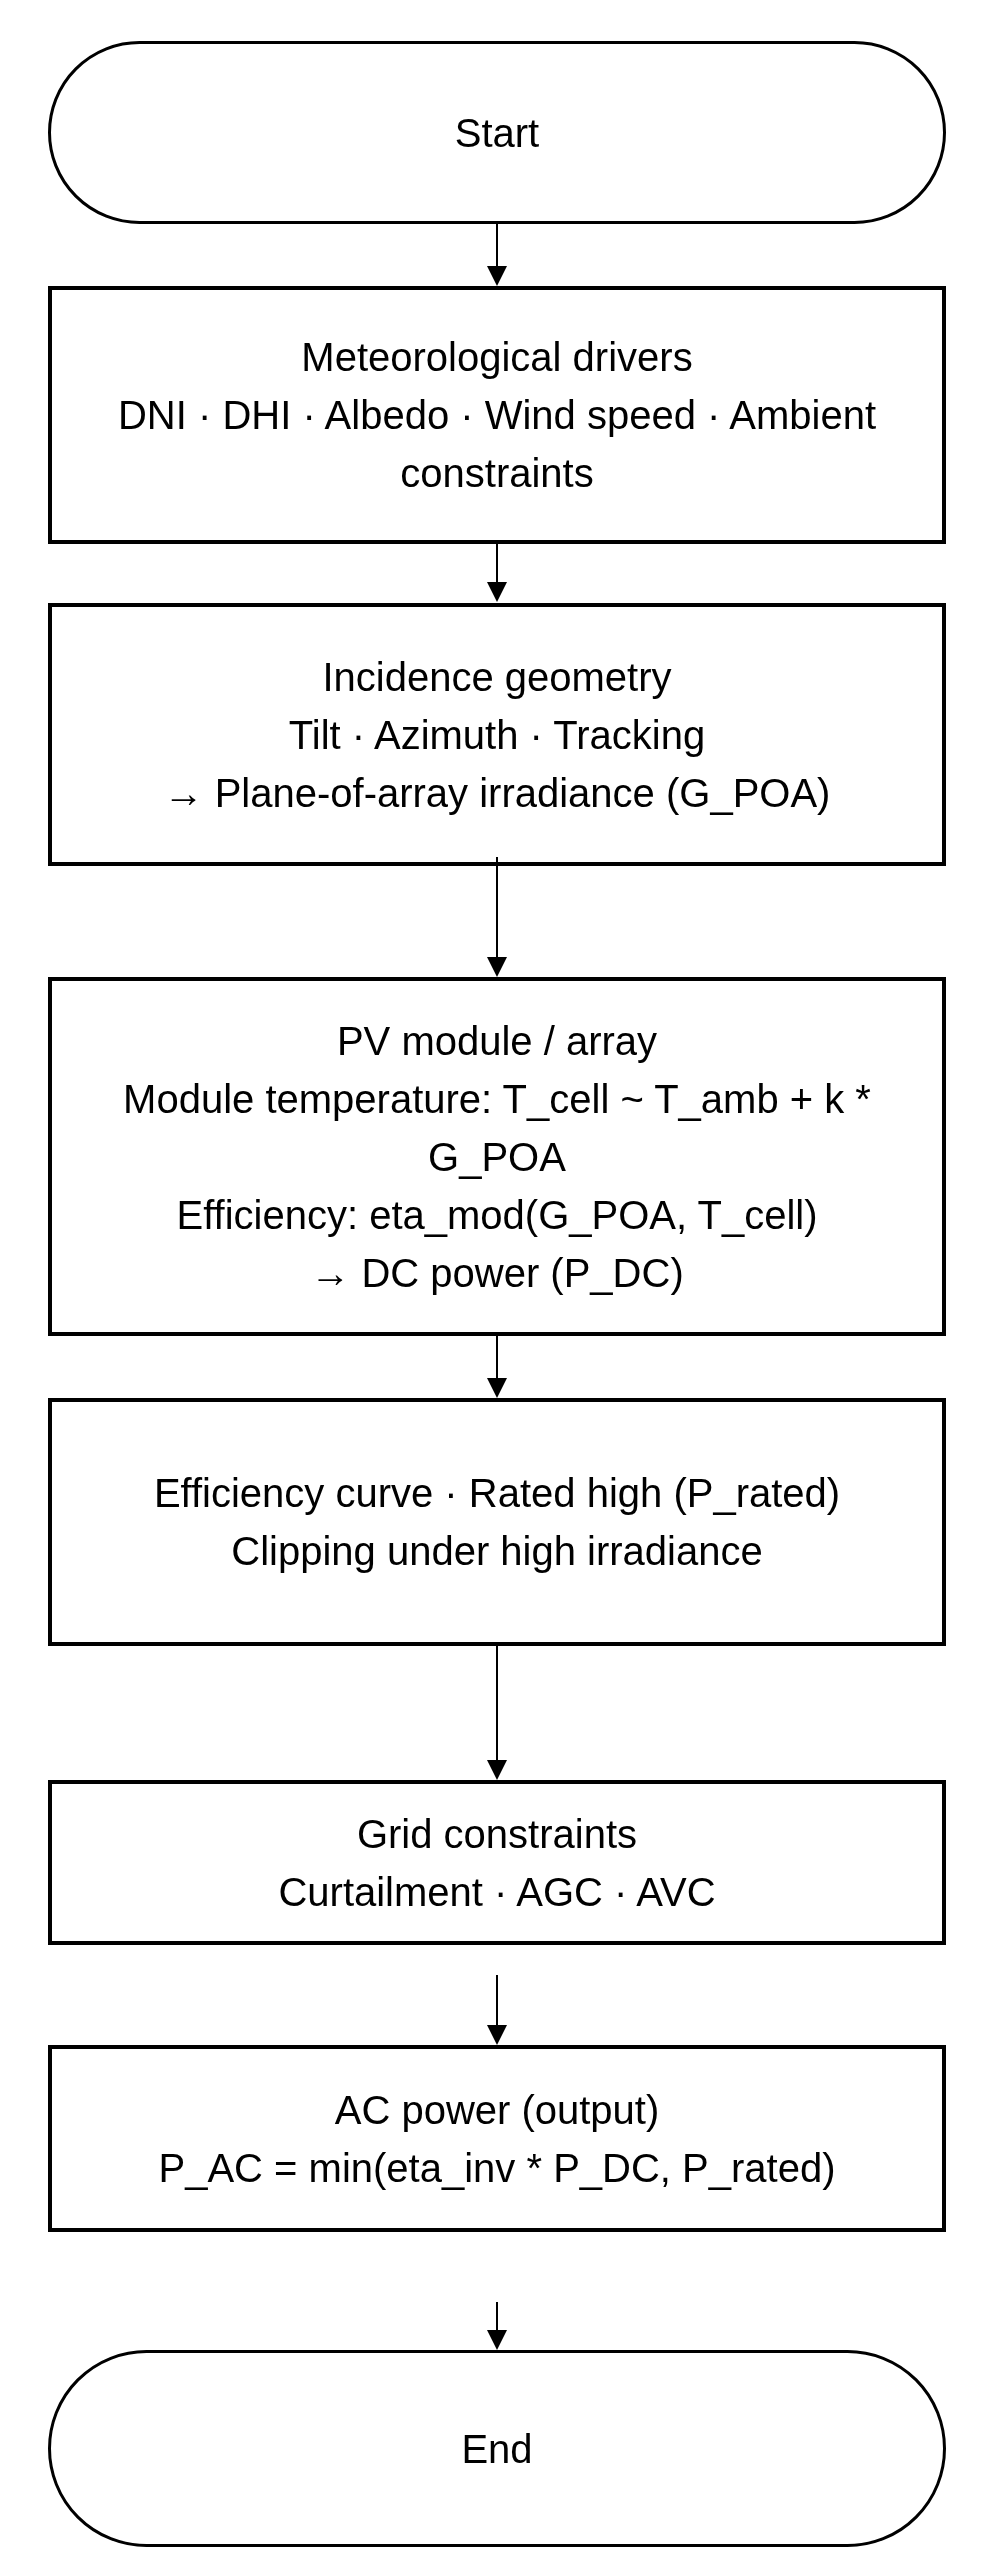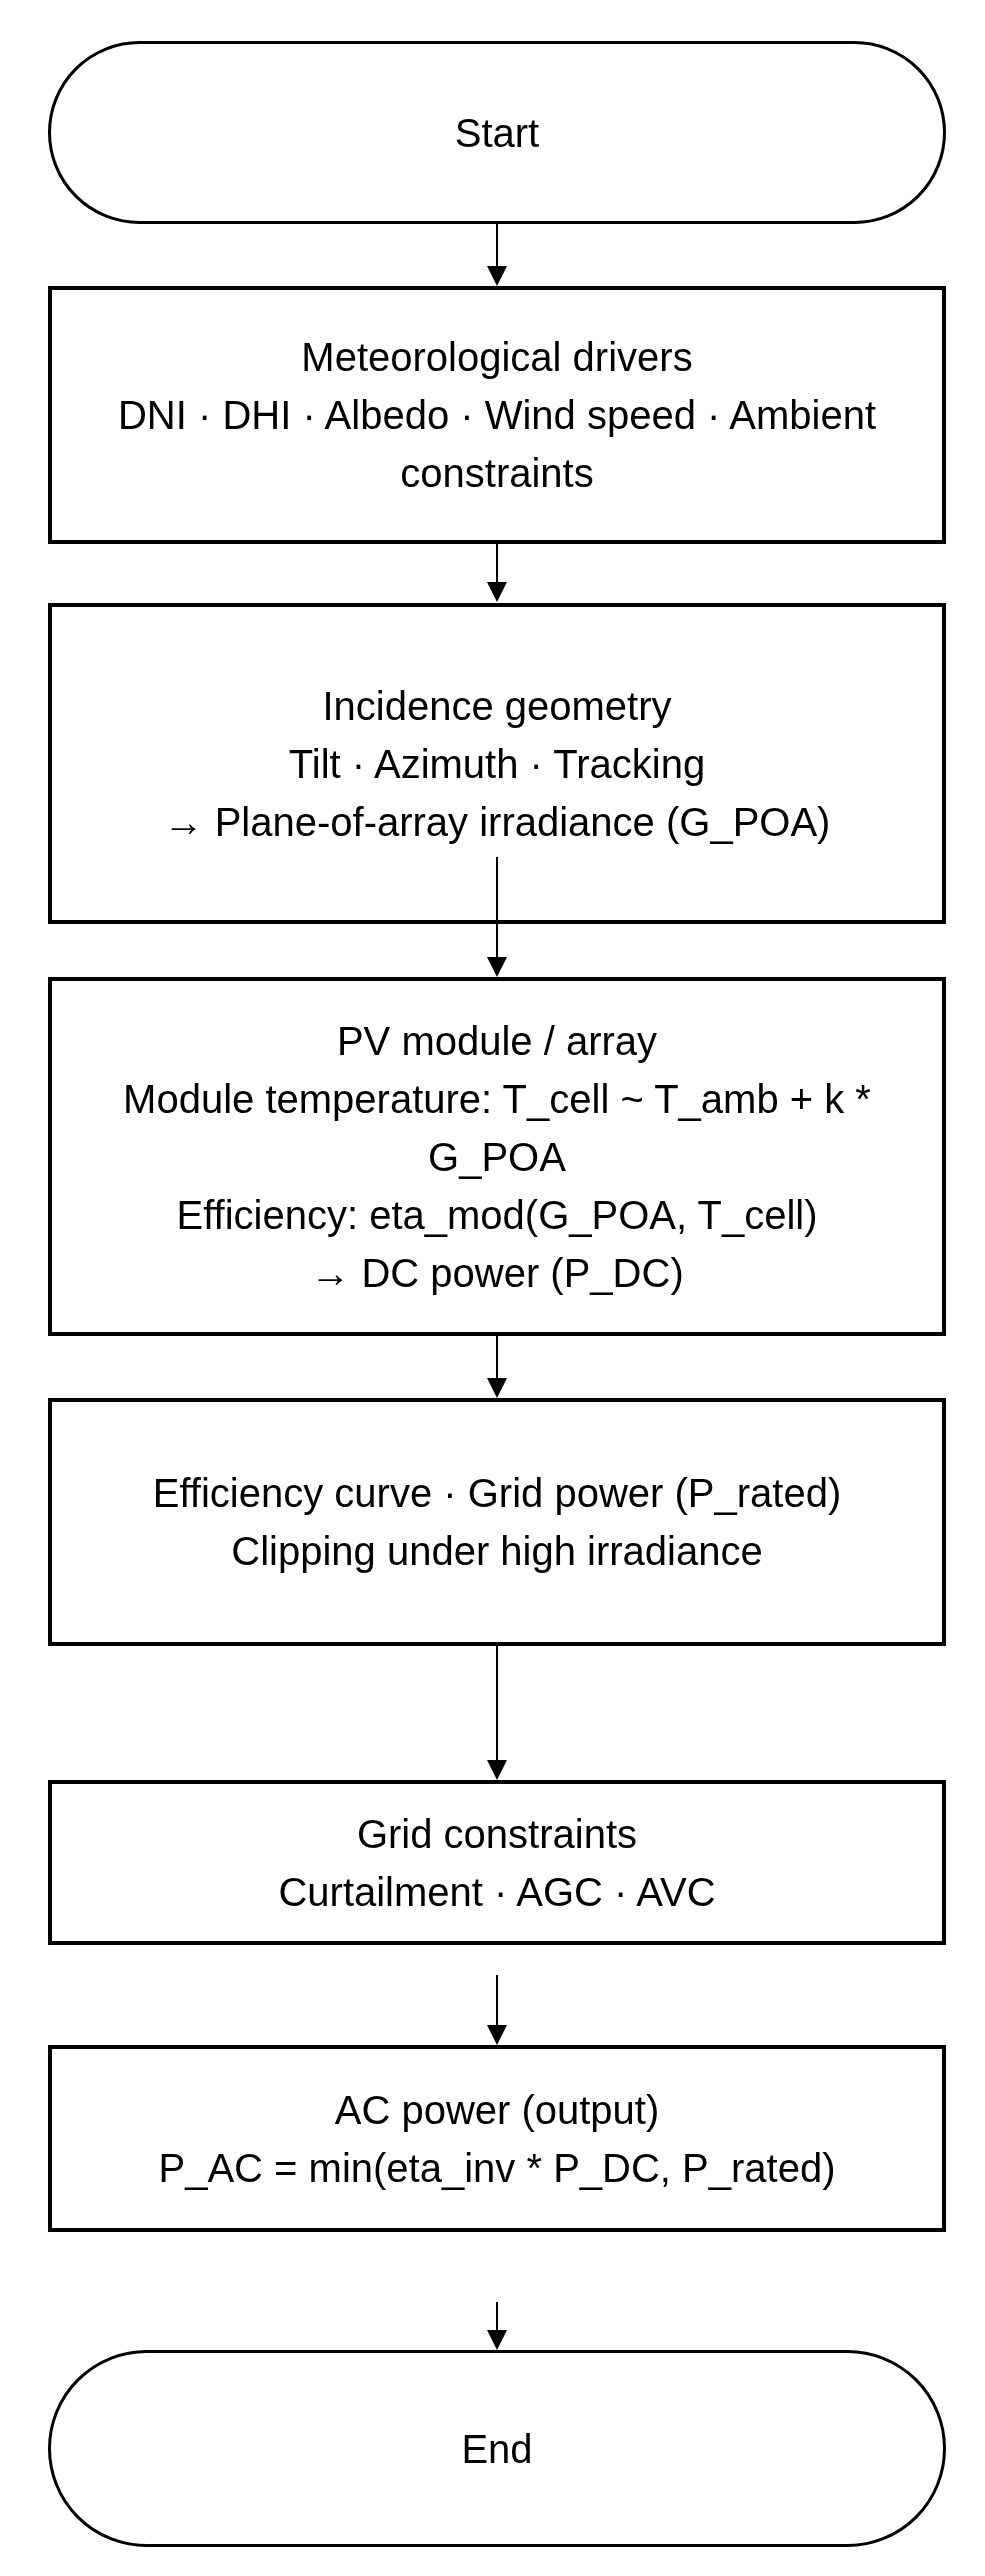--- a/index.html
+++ b/index.html
@@ -29,21 +29,21 @@
   .terminator {
     border-width: 3.3px;
     border-radius: 99px;
     padding-bottom: 0;
   }
   .node-title { width: 100%; }
   .node-body  { width: 100%; white-space: pre-line; }
   
   #node-start     { top: 41px;   height: 183px; }
   #node-meteo     { top: 286px;  height: 258px; }
-  #node-incidence { top: 603px;  height: 321px; }
+  #node-incidence { top: 603px;  height: 263px; }
   #node-pv        { top: 977px; height: 359px; }
   #node-inverter  { top: 1398px; height: 248px; }
   #node-grid      { top: 1780px; height: 165px; }
   #node-ac        { top: 2045px; height: 187px; }
   #node-end       { top: 2350px; height: 197px; }
   
   .arrow {
     position: absolute;
     left: 497px;
     transform: translateX(-50%);
@@ -115,21 +115,21 @@
 Efficiency: eta_mod(G_POA, T_cell)
 → DC power (P_DC)</div>
   </div>
 
   <div id="arrow-4" class="arrow">
     <div class="shaft"></div>
     <div class="head"></div>
   </div>
 
   <div id="node-inverter" class="node process">
-    <div class="node-body">Efficiency curve · Grid power (P_rated)
+    <div class="node-body">Efficiency curve · Rated high (P_rated)
 Clipping under high irradiance</div>
   </div>
 
   <div id="arrow-5" class="arrow">
     <div class="shaft"></div>
     <div class="head"></div>
   </div>
 
   <div id="node-grid" class="node process">
     <div class="node-title">Grid constraints</div>

